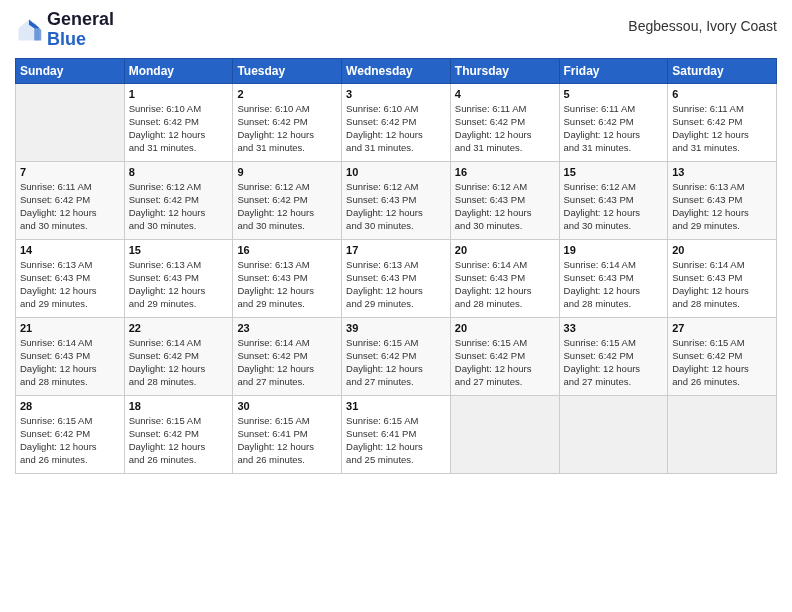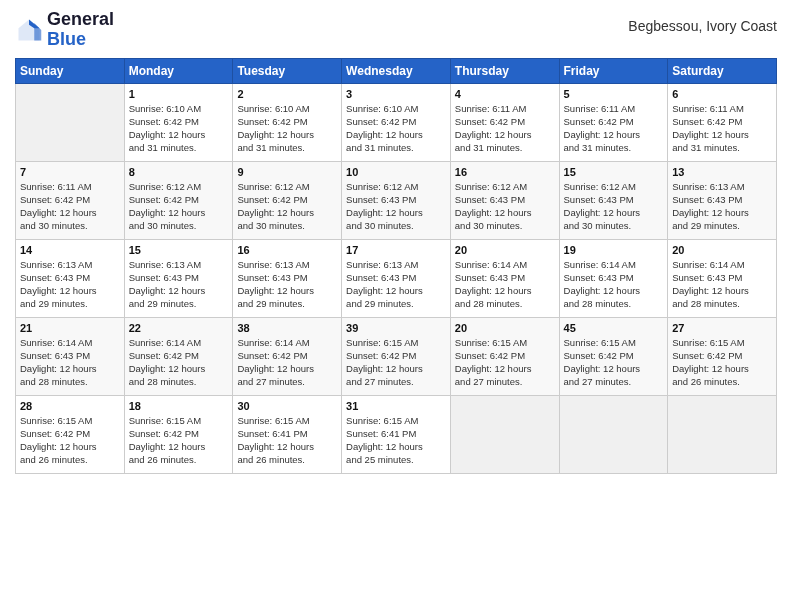--- a/index.html
+++ b/index.html
@@ -284,42 +284,42 @@
 and 28 minutes.</div>
           </td>
           <td>
             <span class="day-number">22</span>
             <div class="day-detail" style="white-space: pre-line;">Sunrise: 6:14 AM
 Sunset: 6:42 PM
 Daylight: 12 hours
 and 28 minutes.</div>
           </td>
           <td>
-            <span class="day-number">38</span>
+            <span class="day-number">23</span>
             <div class="day-detail" style="white-space: pre-line;">Sunrise: 6:14 AM
 Sunset: 6:42 PM
 Daylight: 12 hours
 and 27 minutes.</div>
           </td>
           <td>
             <span class="day-number">39</span>
             <div class="day-detail" style="white-space: pre-line;">Sunrise: 6:15 AM
 Sunset: 6:42 PM
 Daylight: 12 hours
 and 27 minutes.</div>
           </td>
           <td>
             <span class="day-number">20</span>
             <div class="day-detail" style="white-space: pre-line;">Sunrise: 6:15 AM
 Sunset: 6:42 PM
 Daylight: 12 hours
 and 27 minutes.</div>
           </td>
           <td>
-            <span class="day-number">45</span>
+            <span class="day-number">33</span>
             <div class="day-detail" style="white-space: pre-line;">Sunrise: 6:15 AM
 Sunset: 6:42 PM
 Daylight: 12 hours
 and 27 minutes.</div>
           </td>
           <td>
             <span class="day-number">27</span>
             <div class="day-detail" style="white-space: pre-line;">Sunrise: 6:15 AM
 Sunset: 6:42 PM
 Daylight: 12 hours

